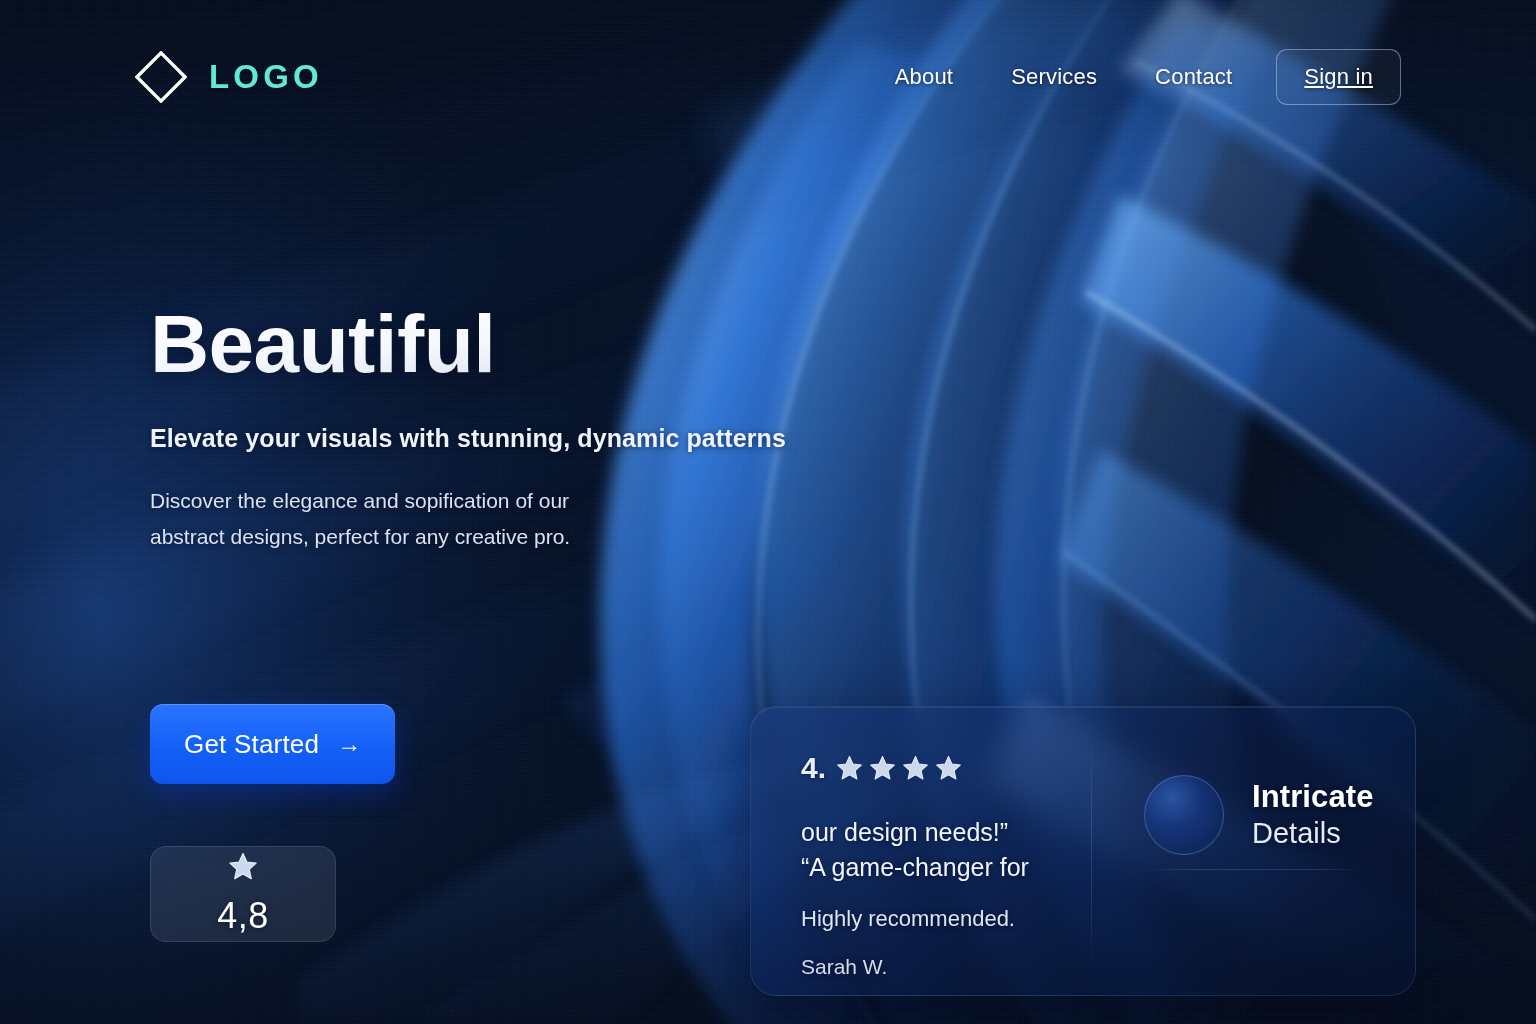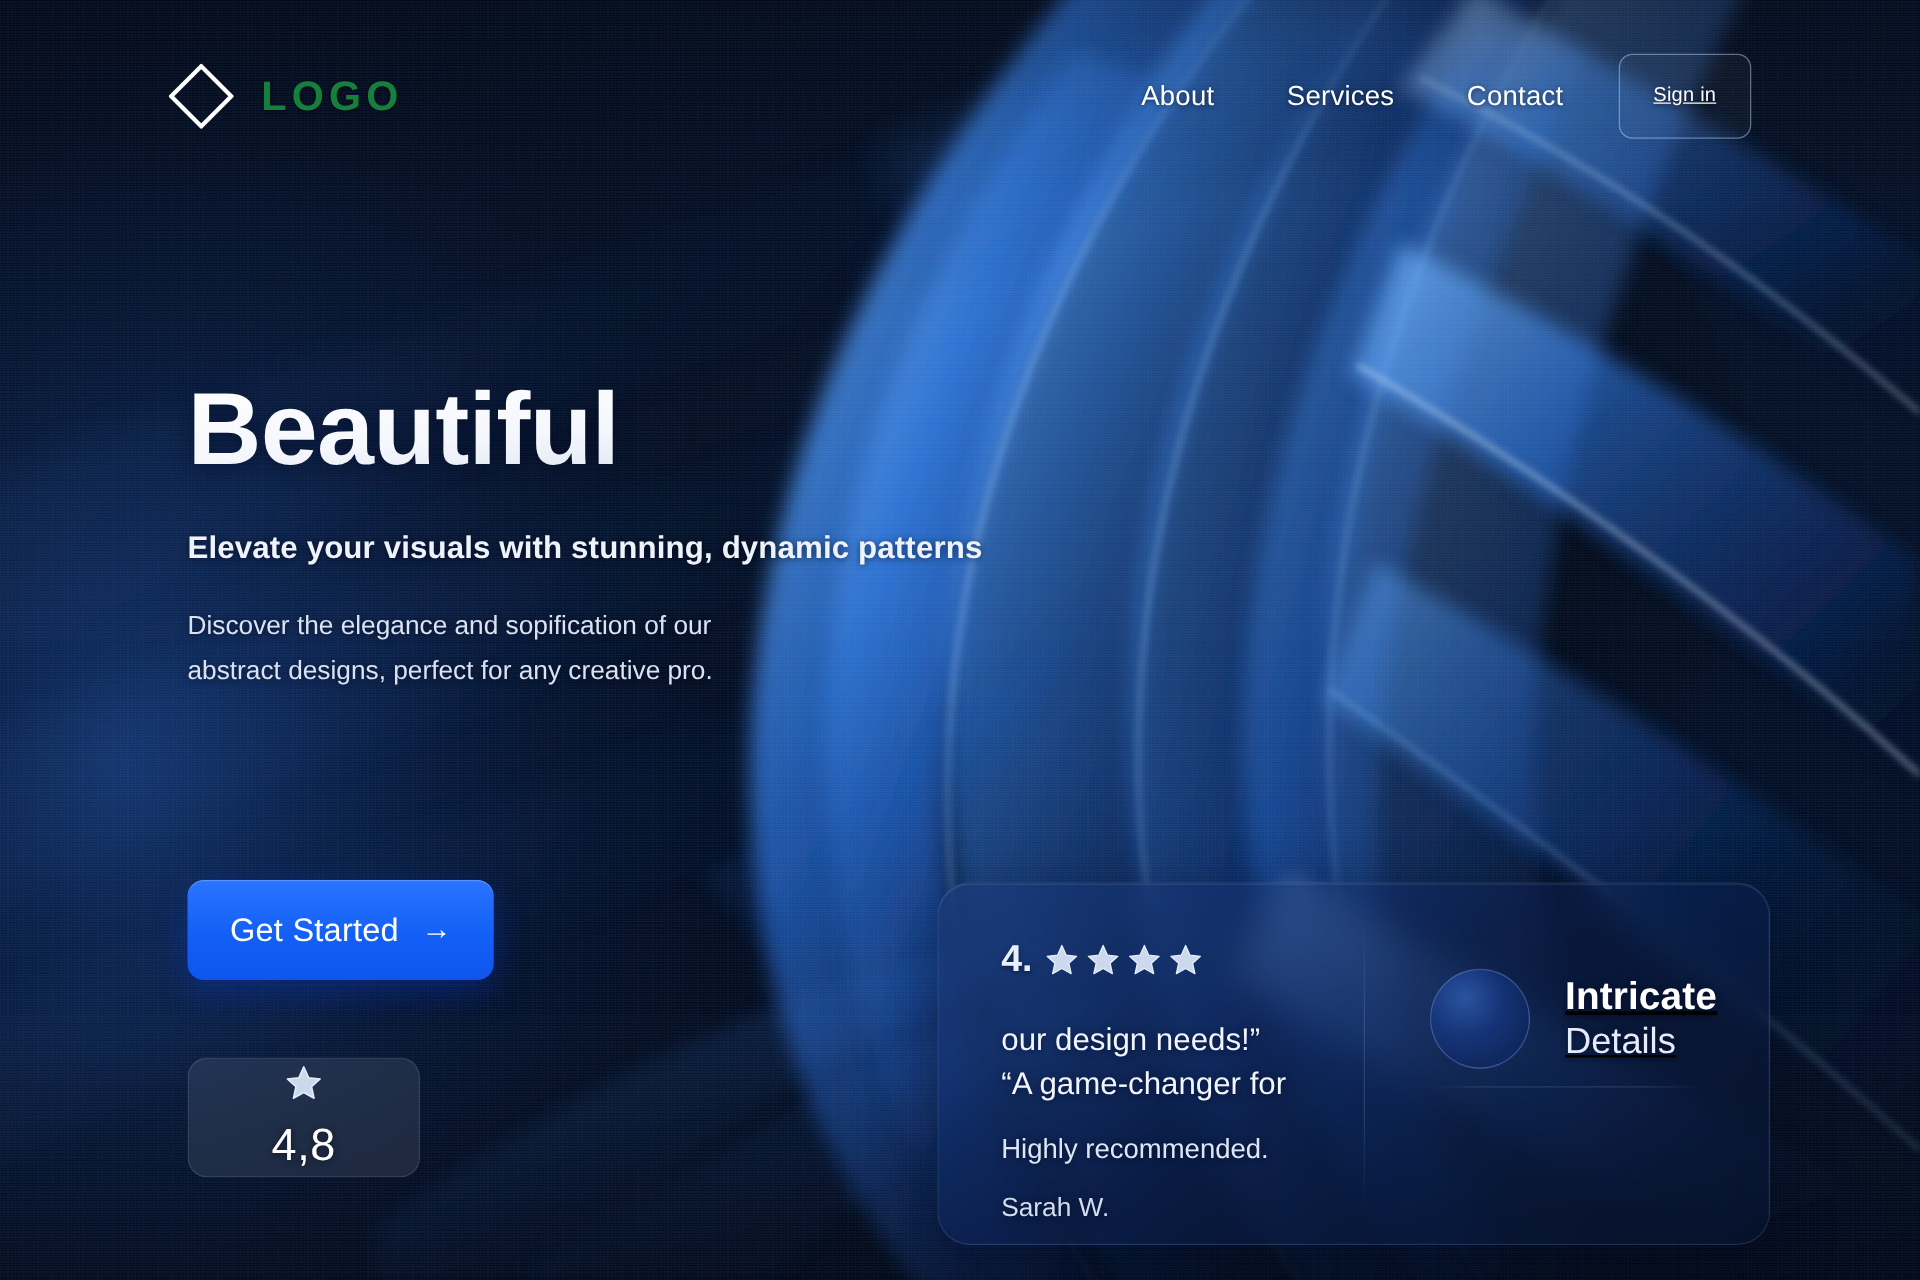--- a/index.html
+++ b/index.html
@@ -40,36 +40,36 @@
 
   
   .header {
     position:absolute; top:0; left:0; right:0; height:182px;
     display:flex; align-items:center; justify-content:space-between;
     padding:0 135px 0 135px;
   }
   .brand { display:flex; align-items:center; gap:22px; margin-top:-28px; }
   .brand-mark { width:52px; height:52px; display:block; }
   .brand-name {
-    color:#15803d; font-size:33px; font-weight:700; letter-spacing:4.2px;
+    color:#5eead4; font-size:33px; font-weight:700; letter-spacing:4.2px;
     text-shadow:0 1px 3px rgba(0,0,0,.45);
   }
   .nav { display:flex; align-items:center; gap:0; margin-top:-28px;justify-content:flex-end; }
   .nav-link {
     color:#fff; font-size:22px; letter-spacing:.2px; text-decoration:none;
     padding:0 29px; white-space:nowrap;
     text-shadow:0 1px 4px rgba(0,0,0,.55);
   }
   .signin {
     margin-left:15px;
     display:inline-flex; align-items:center; justify-content:center;
-    height:68px; padding:0 27px;
+    height:56px; padding:0 27px;
     border:1px solid rgba(198,219,255,.45);
     border-radius:11px;
-    color:#fff; font-size:16px; letter-spacing:.2px;
+    color:#fff; font-size:22px; letter-spacing:.2px;
     background:rgba(255,255,255,.035);
     text-shadow:0 1px 4px rgba(0,0,0,.55);
     white-space:nowrap;
   }
 
   
   .hero { position:absolute; left:150px; top:298px; width:740px; }
   .hero-title {
     font-size:82px; line-height:1.12; font-weight:700; letter-spacing:-0.6px;
     background:linear-gradient(176deg,#ffffff 0%,#f4f7fc 48%,#cfd9ea 100%);
@@ -122,21 +122,21 @@
     position:absolute; left:750px; top:706px; width:666px; height:290px;
     border-radius:26px;
     background:linear-gradient(145deg, rgba(26,58,126,.50) 0%, rgba(12,32,86,.42) 45%, rgba(7,22,62,.34) 100%);
     border:1px solid rgba(170,200,250,.13);
     backdrop-filter:blur(14px);
     box-shadow:0 18px 50px rgba(0,6,28,.42), inset 0 1px 0 rgba(255,255,255,.08);
     display:flex;
   }
   .card-left { width:340px; padding:44px 0 0 50px; }
   .card-divider { width:1px; margin:26px 0; background:linear-gradient(180deg, rgba(255,255,255,0) 0%, rgba(180,205,250,.16) 35%, rgba(180,205,250,.16) 65%, rgba(255,255,255,0) 100%); }
-  .card-right { flex:1; padding:68px 0 0 52px; position:relative;text-decoration:underline; }
+  .card-right { flex:1; padding:68px 0 0 52px; position:relative; }
 
   .stars-row { display:flex; align-items:center; gap:6px; }
   .stars-row .num {
     color:#e8eefb; font-size:30px; font-weight:600; margin-right:4px;
     text-shadow:0 1px 4px rgba(0,4,22,.5);
   }
   .stars-row .star { width:27px; height:26px; display:block; }
 
   .quote {
     margin-top:30px; color:#f1f5fd; font-size:25px; line-height:1.4;

